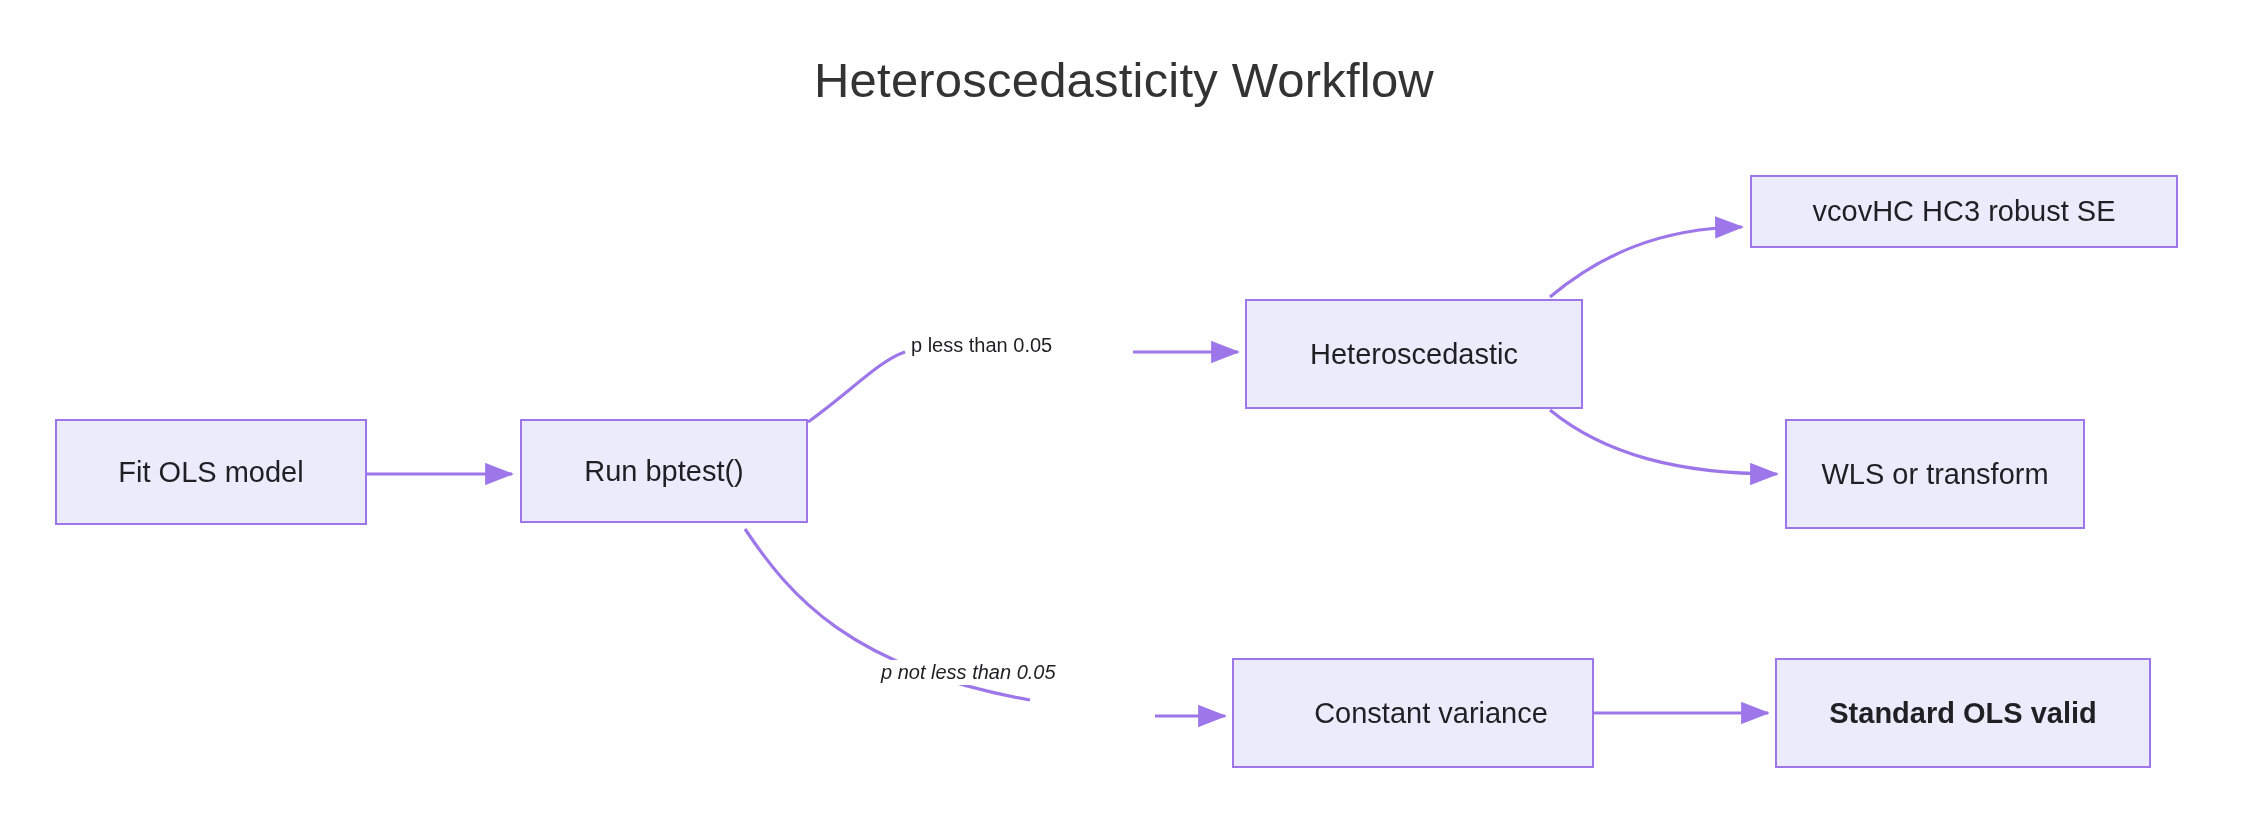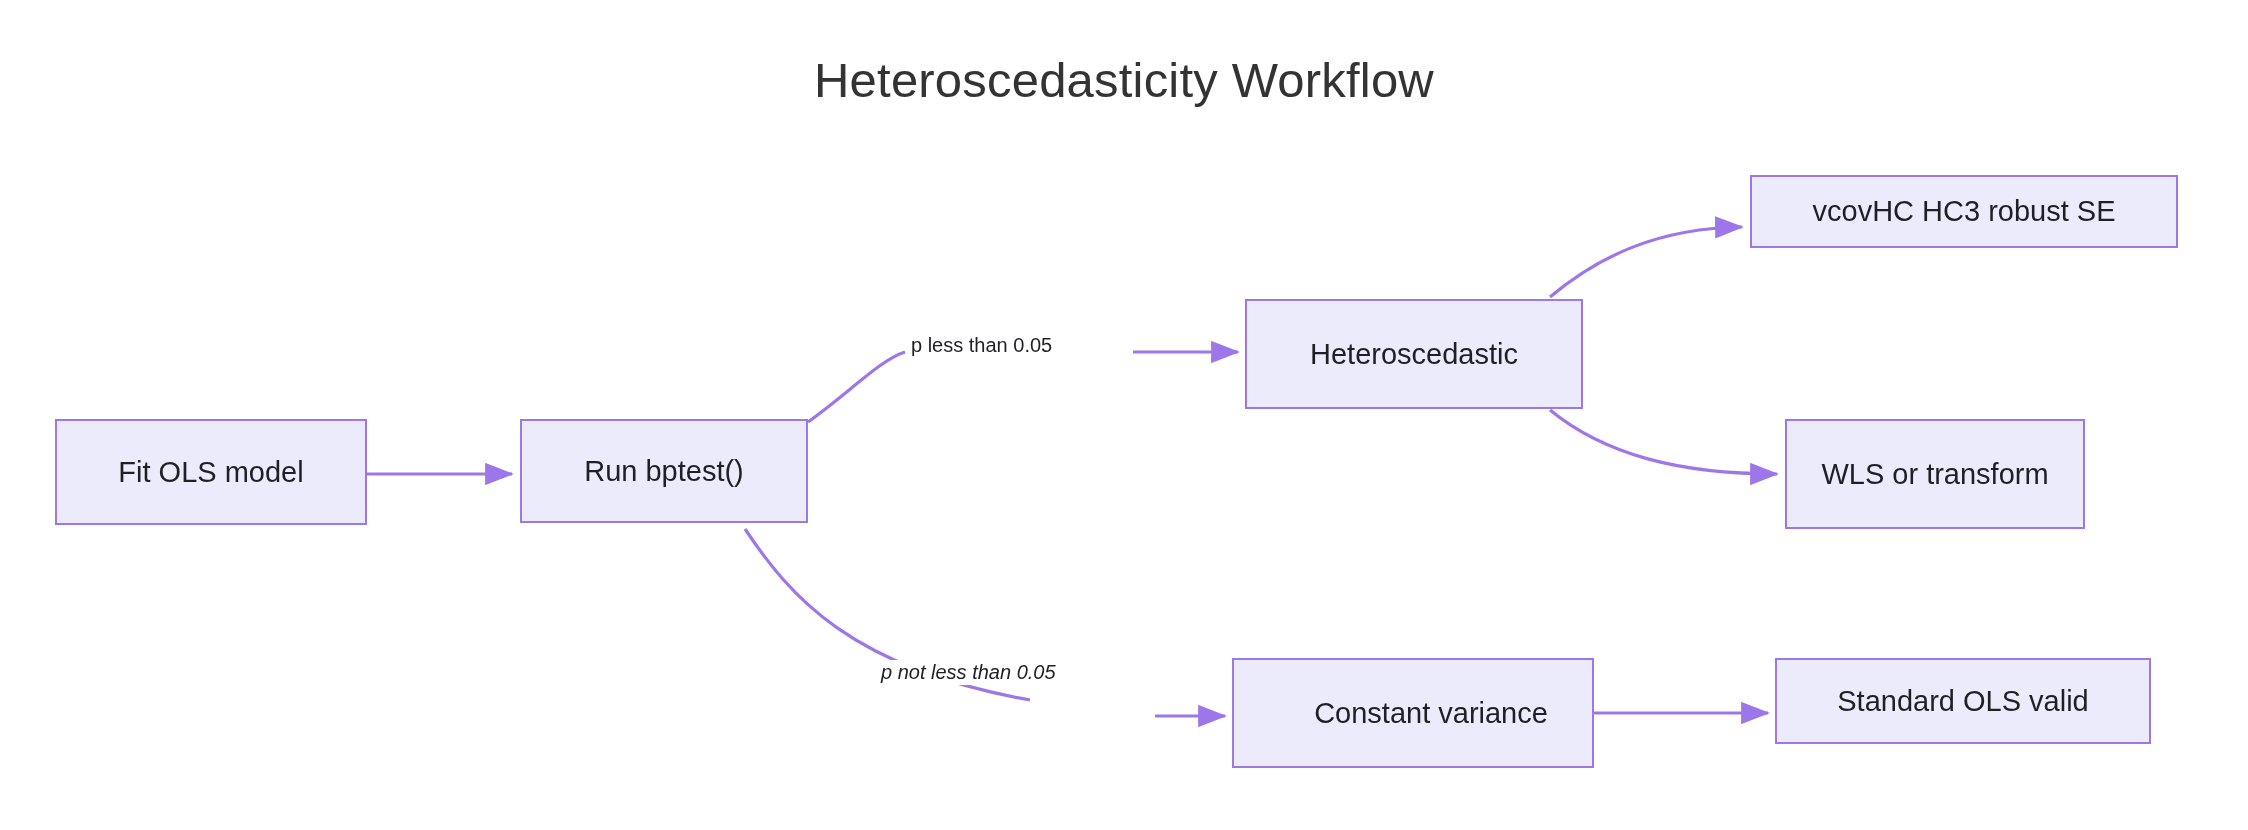--- a/index.html
+++ b/index.html
@@ -53,21 +53,21 @@
     white-space: nowrap;
     z-index: 3;
   }
   
   #node-fit-ols       { left: 55px;   top: 419px; width: 312px; height: 106px; }
   #node-run-bptest    { left: 520px;  top: 419px; width: 288px; height: 104px; }
   #node-heteroscedastic { left: 1245px; top: 299px; width: 338px; height: 110px; }
   #node-vcovhc        { left: 1750px; top: 175px; width: 428px; height: 73px; }
   #node-wls           { left: 1785px; top: 419px; width: 300px; height: 110px; }
   #node-constant-var  { left: 1232px; top: 658px; width: 362px; height: 110px; padding-left: 36px; }
-  #node-standard-ols  { left: 1775px; top: 658px; width: 376px; height: 86px; }
+  #node-standard-ols  { left: 1775px; top: 658px; width: 376px; height: 110px; font-weight: bold; }
 
   .edge-label {
     position: absolute;
     color: #1f1f24;
     font-size: 20px;
     font-weight: 400;
     white-space: nowrap;
     background: #ffffff;
     padding: 1px 3px;
     z-index: 4;

